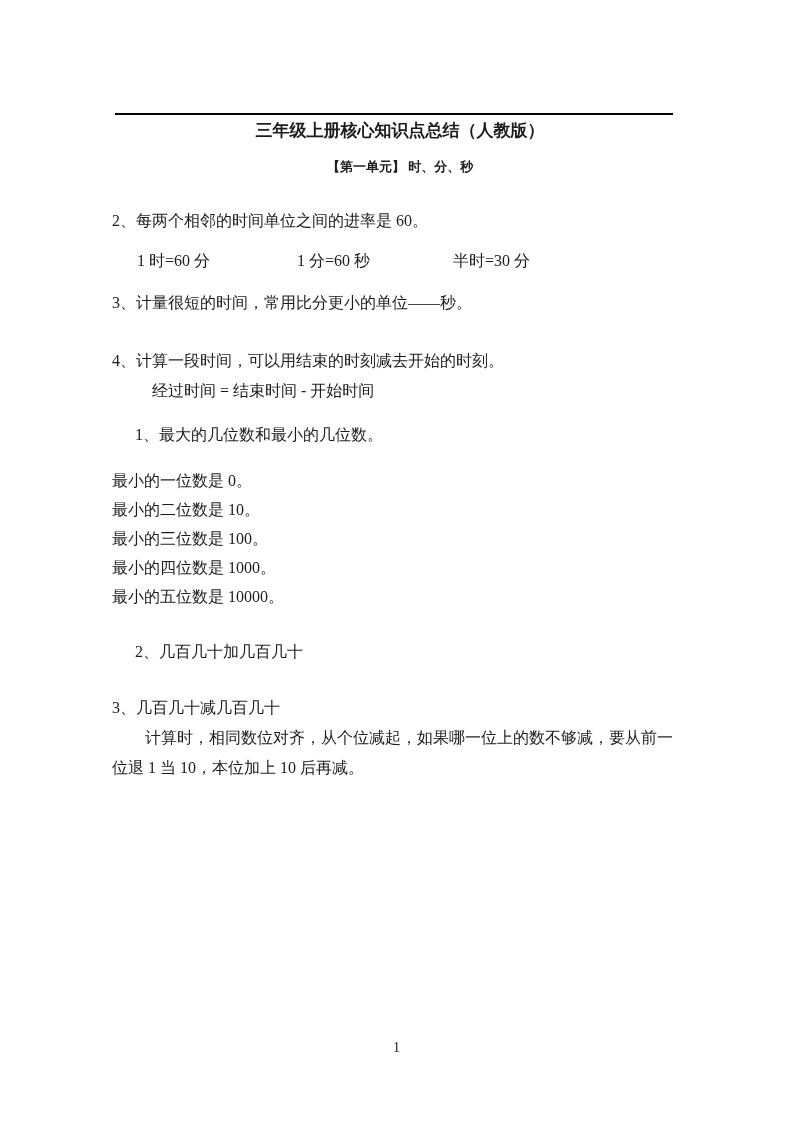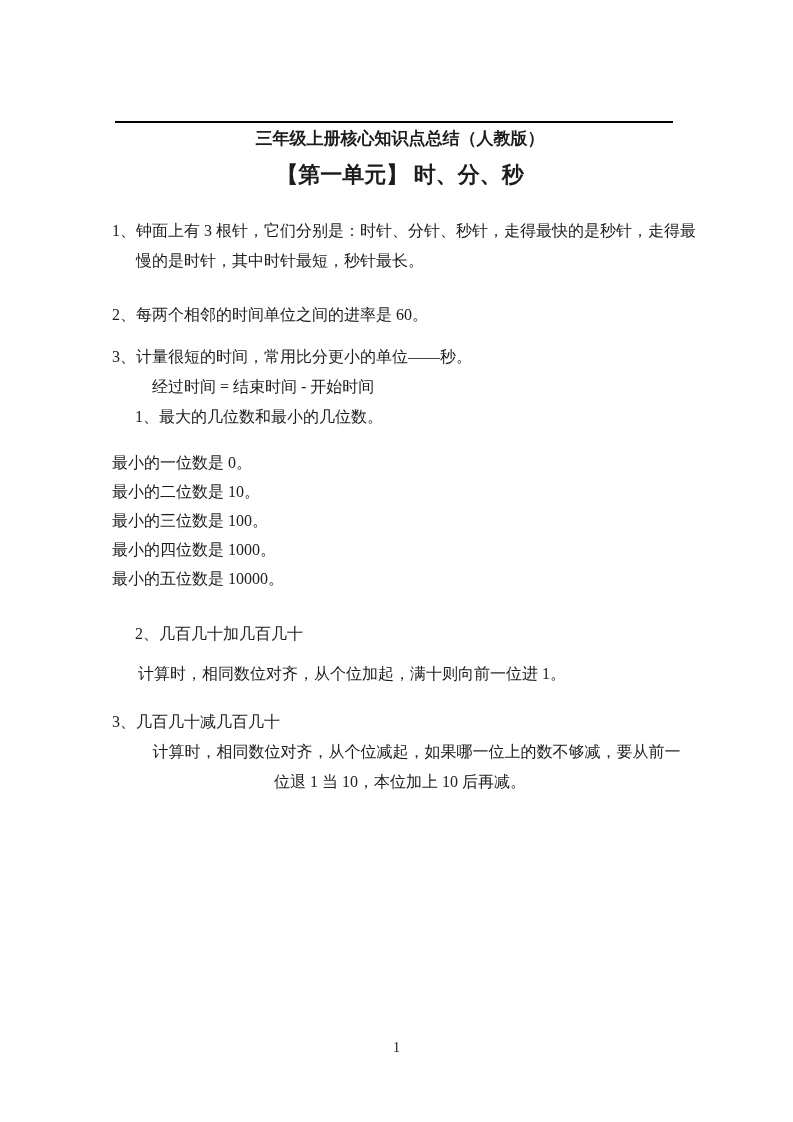--- a/index.html
+++ b/index.html
@@ -13,41 +13,41 @@
     height: 1122px;
     background: #ffffff;
     overflow: hidden;
     font-family: "Liberation Serif", "DejaVu Serif", serif;
     font-size: 16px;
     color: #1c1c1c;
   }
   .content {
     position: absolute;
     left: 112px;
-    top: 8px;
+    top: 0;
     width: 576px;
   }
   .rule {
     margin-top: 113px;
     margin-left: 3px;
     width: 558px;
     border-top: 2px solid #000000;
     height: 0;
   }
   .doc-title {
     margin-top: 3px;
     text-align: center;
     font-weight: bold;
     font-size: 17px;
     line-height: 26px;
   }
   .unit-heading {
     text-align: center;
     font-weight: bold;
-    font-size: 22px;
+    font-size: 13px;
     line-height: 30px;
   }
   .h1 { margin-top: 8px; }
   .h2 { margin-top: 80px; }
   .para {
     line-height: 30px;
   }
   .hang {
     padding-left: 24px;
     text-indent: -24px;
@@ -63,20 +63,21 @@
   .conv-1 { display: inline-block; margin-left: 25px; width: 160px; }
   .conv-2 { display: inline-block; width: 156px; }
   .conv-3 { display: inline-block; }
   .p3 { margin-top: 12px; }
   .p4 { margin-top: 28px; }
   .formula {
     line-height: 30px;
     padding-left: 40px;
   }
   .u2-item1 {
+    margin-top: 14px;
     line-height: 30px;
     padding-left: 23px;
   }
   .digit-cols {
     margin-top: 6px;
     display: flex;
   }
   .col-left {
     flex: 0 0 293px;
     padding-left: 15px;
@@ -92,27 +93,26 @@
     margin-top: 26px;
     line-height: 30px;
     padding-left: 23px;
   }
   .u2-item2-note {
     margin-top: 10px;
     line-height: 30px;
     padding-left: 26px;
   }
   .u2-item3 {
-    margin-top: 18px;
+    margin-top: 26px;
     line-height: 30px;
   }
   .u2-item3-note {
     line-height: 30px;
     text-indent: 33px;
-    text-align: center;
   }
   .footer {
     position: absolute;
     top: 1038px;
     left: 0;
     width: 793px;
     text-align: center;
     font-size: 14px;
     line-height: 20px;
     color: #222222;
@@ -123,46 +123,48 @@
 
 <div class="page">
   <div class="content">
 
     <div class="rule"></div>
 
     <div class="doc-title">三年级上册核心知识点总结（人教版）</div>
 
     <div class="unit-heading h1">【第一单元】 时、分、秒</div>
 
-    <div class="para hang p1">1、钟面上有 3 根针，它们分别是：时针、分针、秒针，走得最快的是秒针，走得最慢的是时针，其中时针最短，秒针最长。</div>
 
     <div class="para p2">2、每两个相邻的时间单位之间的进率是 60。</div>
 
+    <div class="conv-row">
+      <span class="conv-1">1 时=60 分</span><span class="conv-2">1 分=60 秒</span><span class="conv-3">半时=30 分</span>
+    </div>
 
     <div class="para p3">3、计量很短的时间，常用比分更小的单位——秒。</div>
 
+    <div class="para p4">4、计算一段时间，可以用结束的时刻减去开始的时刻。</div>
 
     <div class="formula">经过时间 = 结束时间 - 开始时间</div>
 
 
     <div class="u2-item1">1、最大的几位数和最小的几位数。</div>
 
     <div class="digit-cols">
       <div class="col-right">
         <div>最小的一位数是 0。</div>
         <div>最小的二位数是 10。</div>
         <div>最小的三位数是 100。</div>
         <div>最小的四位数是 1000。</div>
         <div>最小的五位数是 10000。</div>
       </div>
     </div>
 
     <div class="u2-item2">2、几百几十加几百几十</div>
 
-    <div class="u2-item2-note">计算时，相同数位对齐，从个位加起，满十则向前一位进 1。</div>
 
     <div class="u2-item3">3、几百几十减几百几十</div>
 
     <div class="u2-item3-note">计算时，相同数位对齐，从个位减起，如果哪一位上的数不够减，要从前一位退 1 当 10，本位加上 10 后再减。</div>
 
   </div>
 
   <div class="footer">1</div>
 </div>
 

